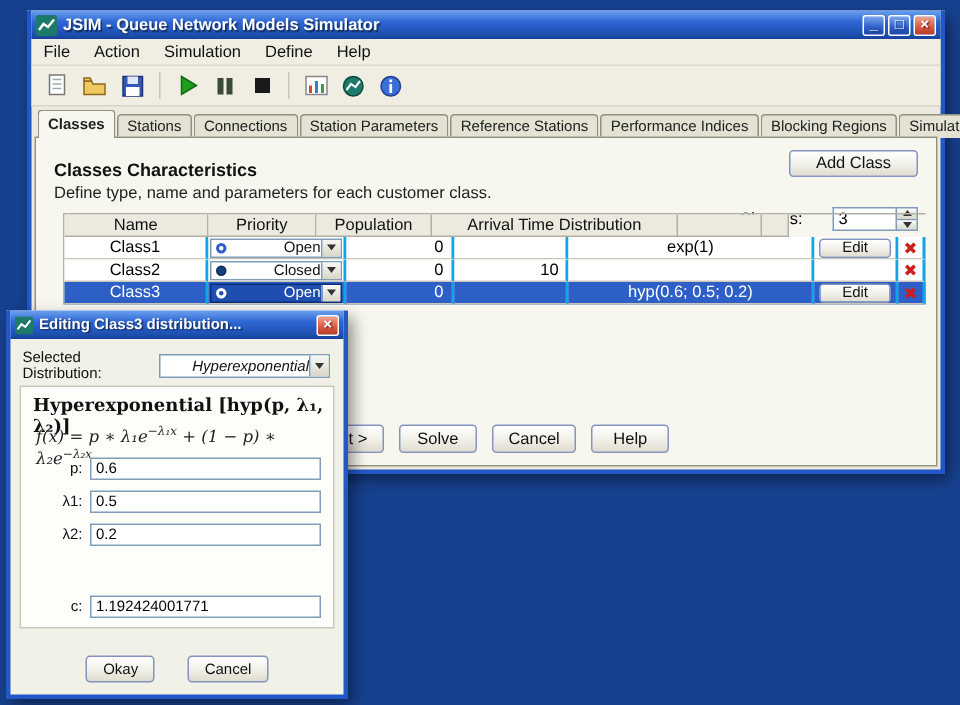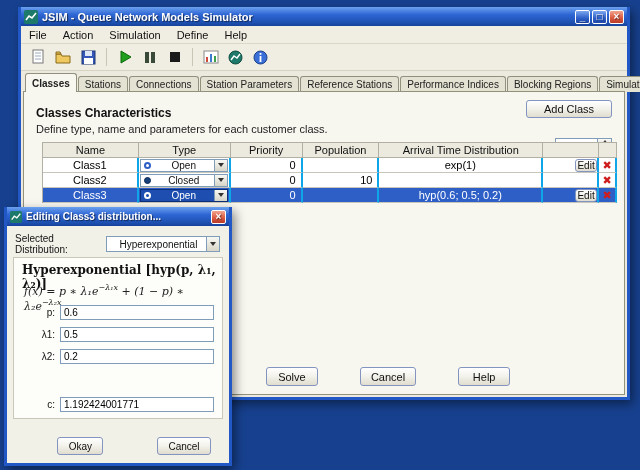--- a/index.html
+++ b/index.html
@@ -30,21 +30,21 @@
   .tb-btn {
     width: 15px; height: 14px; margin-left: 2px;
     border: 1px solid #fff; border-radius: 2px;
     font-size: 10px; line-height: 11px; text-align: center;
     color: #fff; font-weight: bold; cursor: default;
   }
   .btn-blue { background: linear-gradient(180deg,#7aa6f0,#2e5fc8 60%,#1c47a6); }
   .btn-red  { background: linear-gradient(180deg,#f0a590,#dd5d44 55%,#b83a26); }
 
   
-  .main-window { left: 18px; top: 7px; width: 612px; height: 393px; }
+  .main-window { left: 18px; top: 7px; width: 612px; height: 309px; }
 
   .menubar {
     position: absolute; left: 0; right: 0; top: 19px; height: 18px;
     background: #f0eee3; border-bottom: 1px solid #dbd8c8;
     display: flex; align-items: center; font-size: 11px; color: #111;
   }
   .menu-item { padding: 1px 8px; }
 
   .toolbar {
     position: absolute; left: 0; right: 0; top: 37px; height: 27px;
@@ -69,21 +69,21 @@
     position: absolute; left: 2px; right: 2px; top: 84px; bottom: 2px;
     border: 1px solid #91917e; background: #f7f6ef; z-index: 2;
   }
   .panel-title { position: absolute; left: 12px; top: 14px; font-size: 12px; font-weight: bold; color: #111; }
   .panel-sub   { position: absolute; left: 12px; top: 31px; font-size: 11px; color: #222; }
 
   .xp-btn {
     height: 19px; min-width: 52px; padding: 0 10px; font-size: 11px;
     background: linear-gradient(#ffffff,#f2f1ea 50%,#e0ddcf);
     border: 1px solid #8394c0; border-radius: 3px; color: #111;
-    display: inline-flex; align-items: center; justify-content: center; cursor: default; margin-left: 32px;
+    display: inline-flex; align-items: center; justify-content: center; cursor: default;
   }
   .add-class { position: absolute; right: 12px; top: 8px; width: 86px; height: 18px; }
 
   .classes-ctl { position: absolute; right: 12px; top: 46px; display: flex; align-items: center; gap: 20px; font-size: 11px; }
   .spinner { display: flex; height: 16px; }
   .spin-val { width: 42px; height: 16px; border: 1px solid #7f9db9; border-right: none; background: #fff; font-size: 11px; padding: 0 3px; font-family: "Liberation Sans", sans-serif; }
   .spin-btns { width: 15px; display: flex; flex-direction: column; }
   .spin-b { flex: 1; background: linear-gradient(#fcfcf8,#d9d6c8); border: 1px solid #7f9db9; display: flex; align-items: center; justify-content: center; }
   .spin-b + .spin-b { border-top: none; }
   .arr-up   { width: 0; height: 0; border-left: 3px solid transparent; border-right: 3px solid transparent; border-bottom: 4px solid #333; }
@@ -105,36 +105,36 @@
   .trow.sel .cell.c-edit { background: #2e5fc6; }
 
   .combo {
     width: calc(100% - 2px); height: 13px; margin: 0 1px;
     display: flex; align-items: center;
     background: #fff; border: 1px solid #7f9db9; font-size: 10px; color: #111;
   }
   .combo .dot { width: 7px; height: 7px; border-radius: 50%; margin: 0 3px; flex: none; }
   .dot-open   { background: #fff; border: 2px solid #2e5fc6; }
   .dot-closed { background: #16407a; border: 1px solid #0a2a55; }
-  .combo .lab { flex: 1; text-align: center; overflow: hidden; }
+  .combo .lab { flex: 1; text-align: right; overflow: hidden; }
   .combo .arrow-btn { width: 13px; align-self: stretch; background: linear-gradient(#f8f8f4,#d8d6c8); border-left: 1px solid #7f9db9; display: flex; align-items: center; justify-content: center; flex: none; }
   .combo.sel-combo { background: #1e4fb0; color: #fff; border-color: #0c2f7a; }
   .combo.sel-combo .dot-open { border-color: #fff; background: #1e4fb0; }
 
   .mini-btn { width: 48px; height: 13px; font-size: 10px; padding: 0; min-width: 0; }
   .del-x { font-family: "DejaVu Sans", sans-serif; color: #cf1d1d; font-weight: bold; font-size: 11px; line-height: 11px; cursor: default; }
 
   .bottom-btns { position: absolute; left: 0; right: 0; bottom: 8px; display: flex; justify-content: center; gap: 10px; }
 
   
   .dialog { left: 4px; top: 207px; width: 228px; height: 259px; z-index: 10; background: #f2f1e8; }
   .dialog .titlebar { font-size: 10px; }
   .dist-row { position: absolute; left: 8px; right: 8px; top: 29px; height: 16px; display: flex; align-items: center; }
   .dist-label { font-size: 10px; color: #111; flex: 1; }
-  .dist-combo { width: 114px; height: 16px; font-size: 10px; }
+  .dist-combo { width: 114px; height: 16px; font-size: 10px; font-style: italic; }
 
   .math-panel {
     position: absolute; left: 6px; right: 6px; top: 50px; height: 162px;
     background: #fdfdfa; border: 1px solid #c9c7ba; padding-left: 27px;
   }
   .math-title { position: absolute; left: 8px; top: 5px; font-family: "DejaVu Serif", serif; font-weight: bold; font-size: 12px; color: #111; }
   .math-formula { position: absolute; left: 10px; top: 25px; font-family: "DejaVu Serif", serif; font-style: italic; font-size: 11px; color: #222; }
   .math-formula sup { font-size: 8px; }
 
   .field-row { position: absolute; left: 6px; right: 8px; height: 16px; display: flex; align-items: center; }
@@ -262,21 +262,20 @@
           <span class="spin-b">
               <span class="arr-down"></span>
             </span>
         </span>
       </span>
     </div>
 
     <div class="class-table">
       <div class="trow">
         <div class="cell hcell c-name">Name</div>
-        <div class="cell hcell c-type">Type</div>
         <div class="cell hcell c-pri">Priority</div>
         <div class="cell hcell c-pop">Population</div>
         <div class="cell hcell c-dist">Arrival Time Distribution</div>
         <div class="cell hcell c-edit"></div>
         <div class="cell hcell c-del"></div>
       </div>
 
       <div class="trow">
         <div class="cell c-name">Class1</div>
         <div class="cell c-type">

